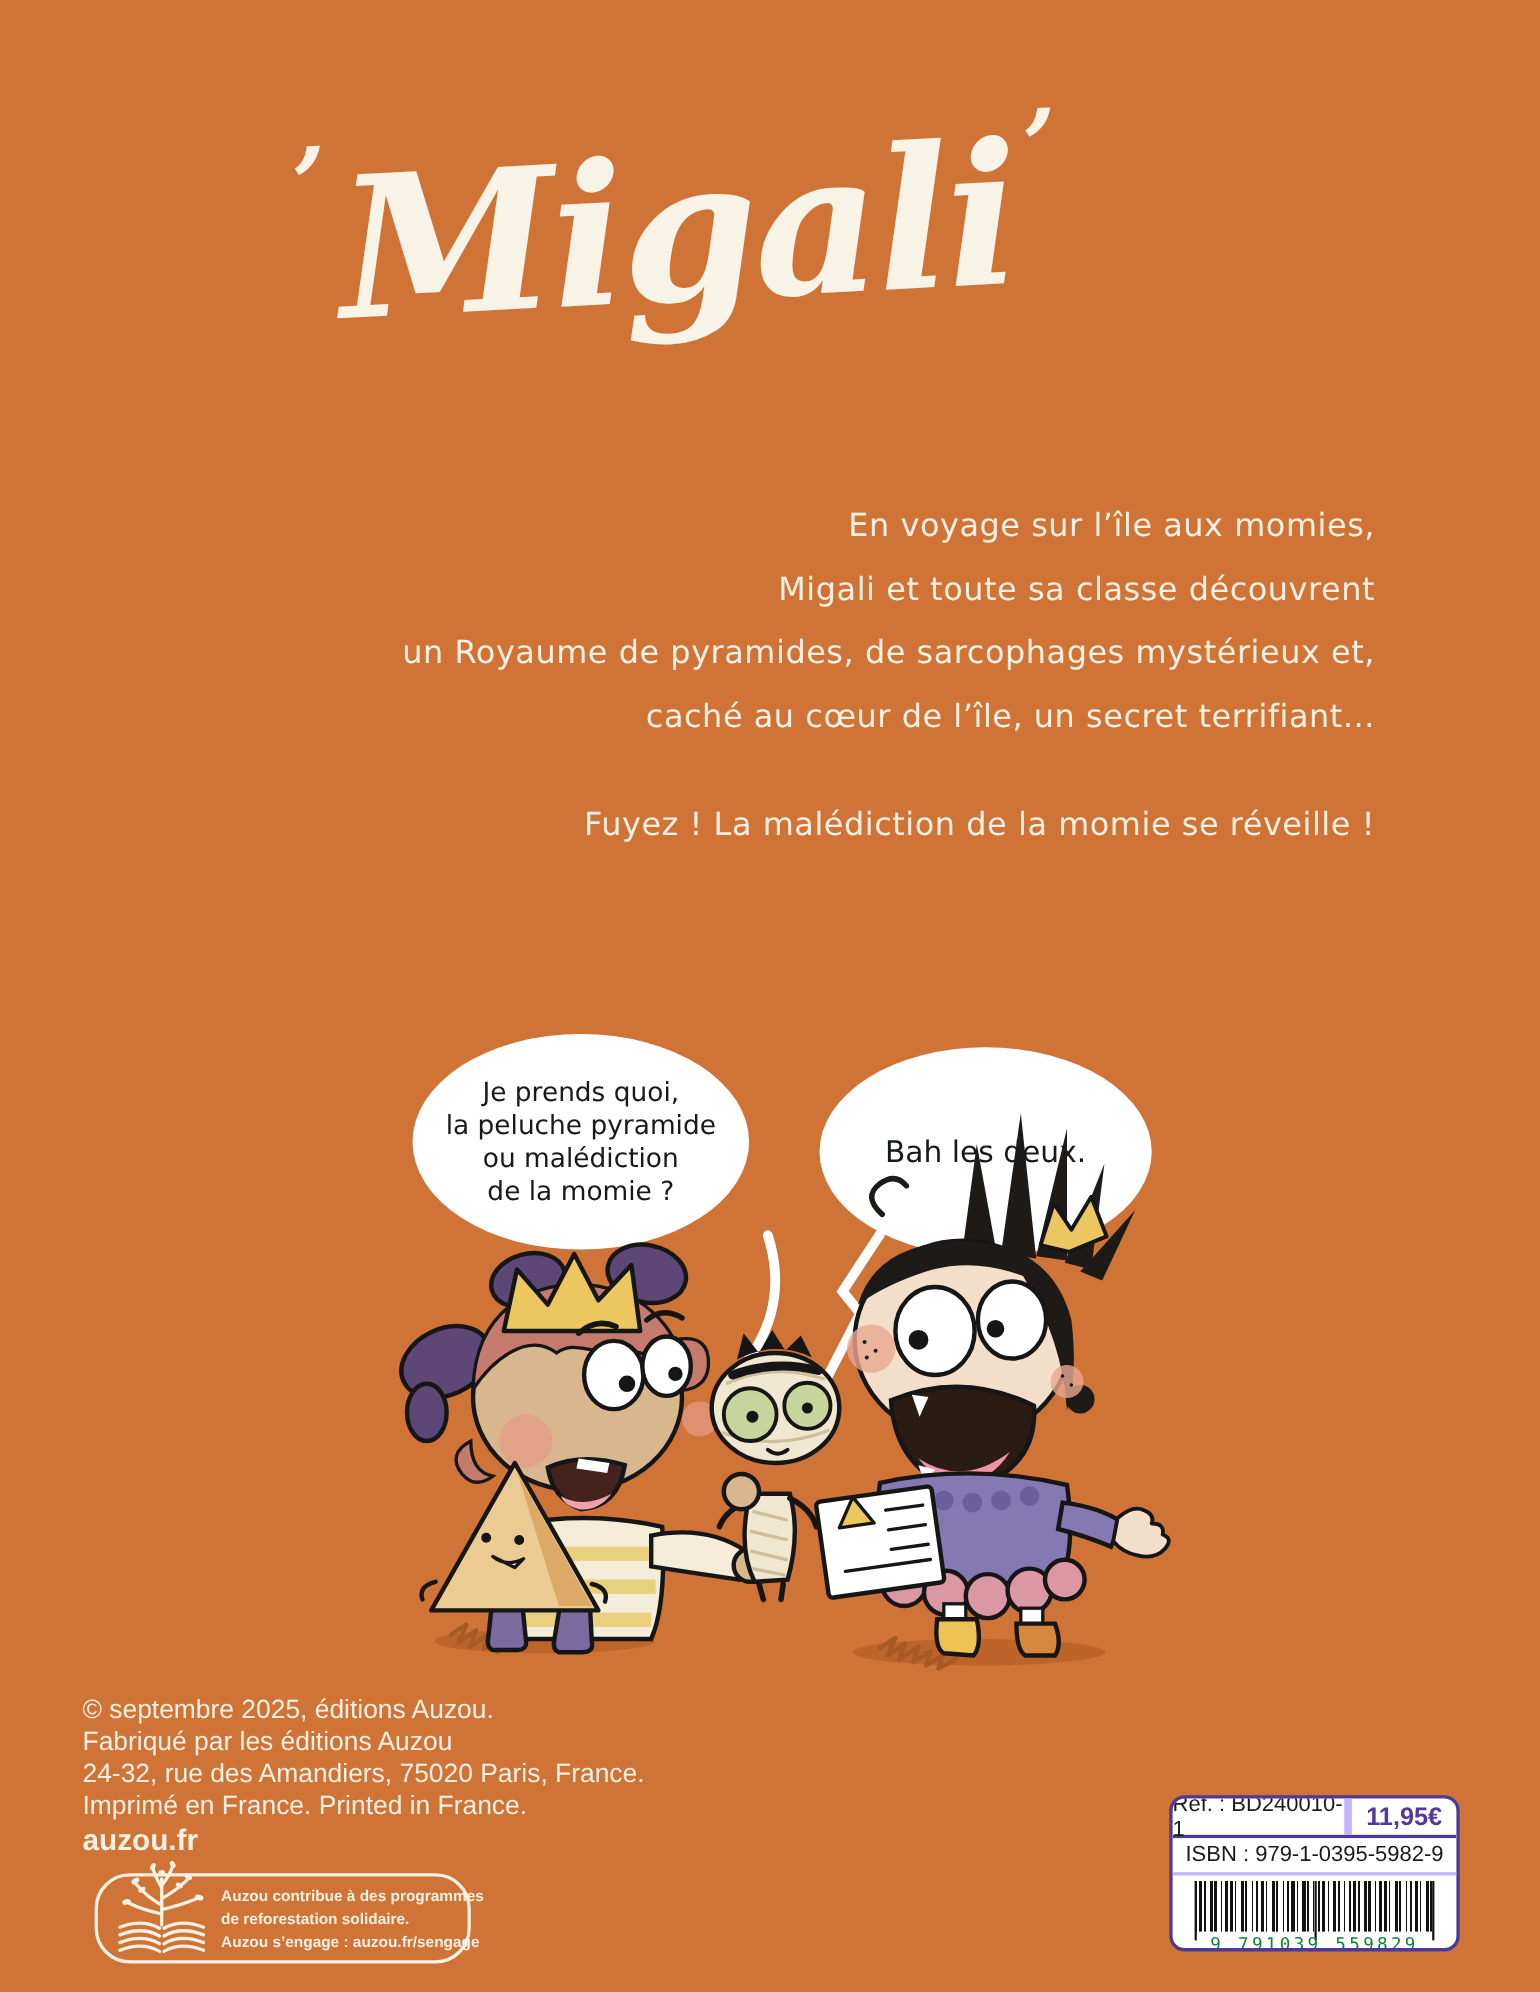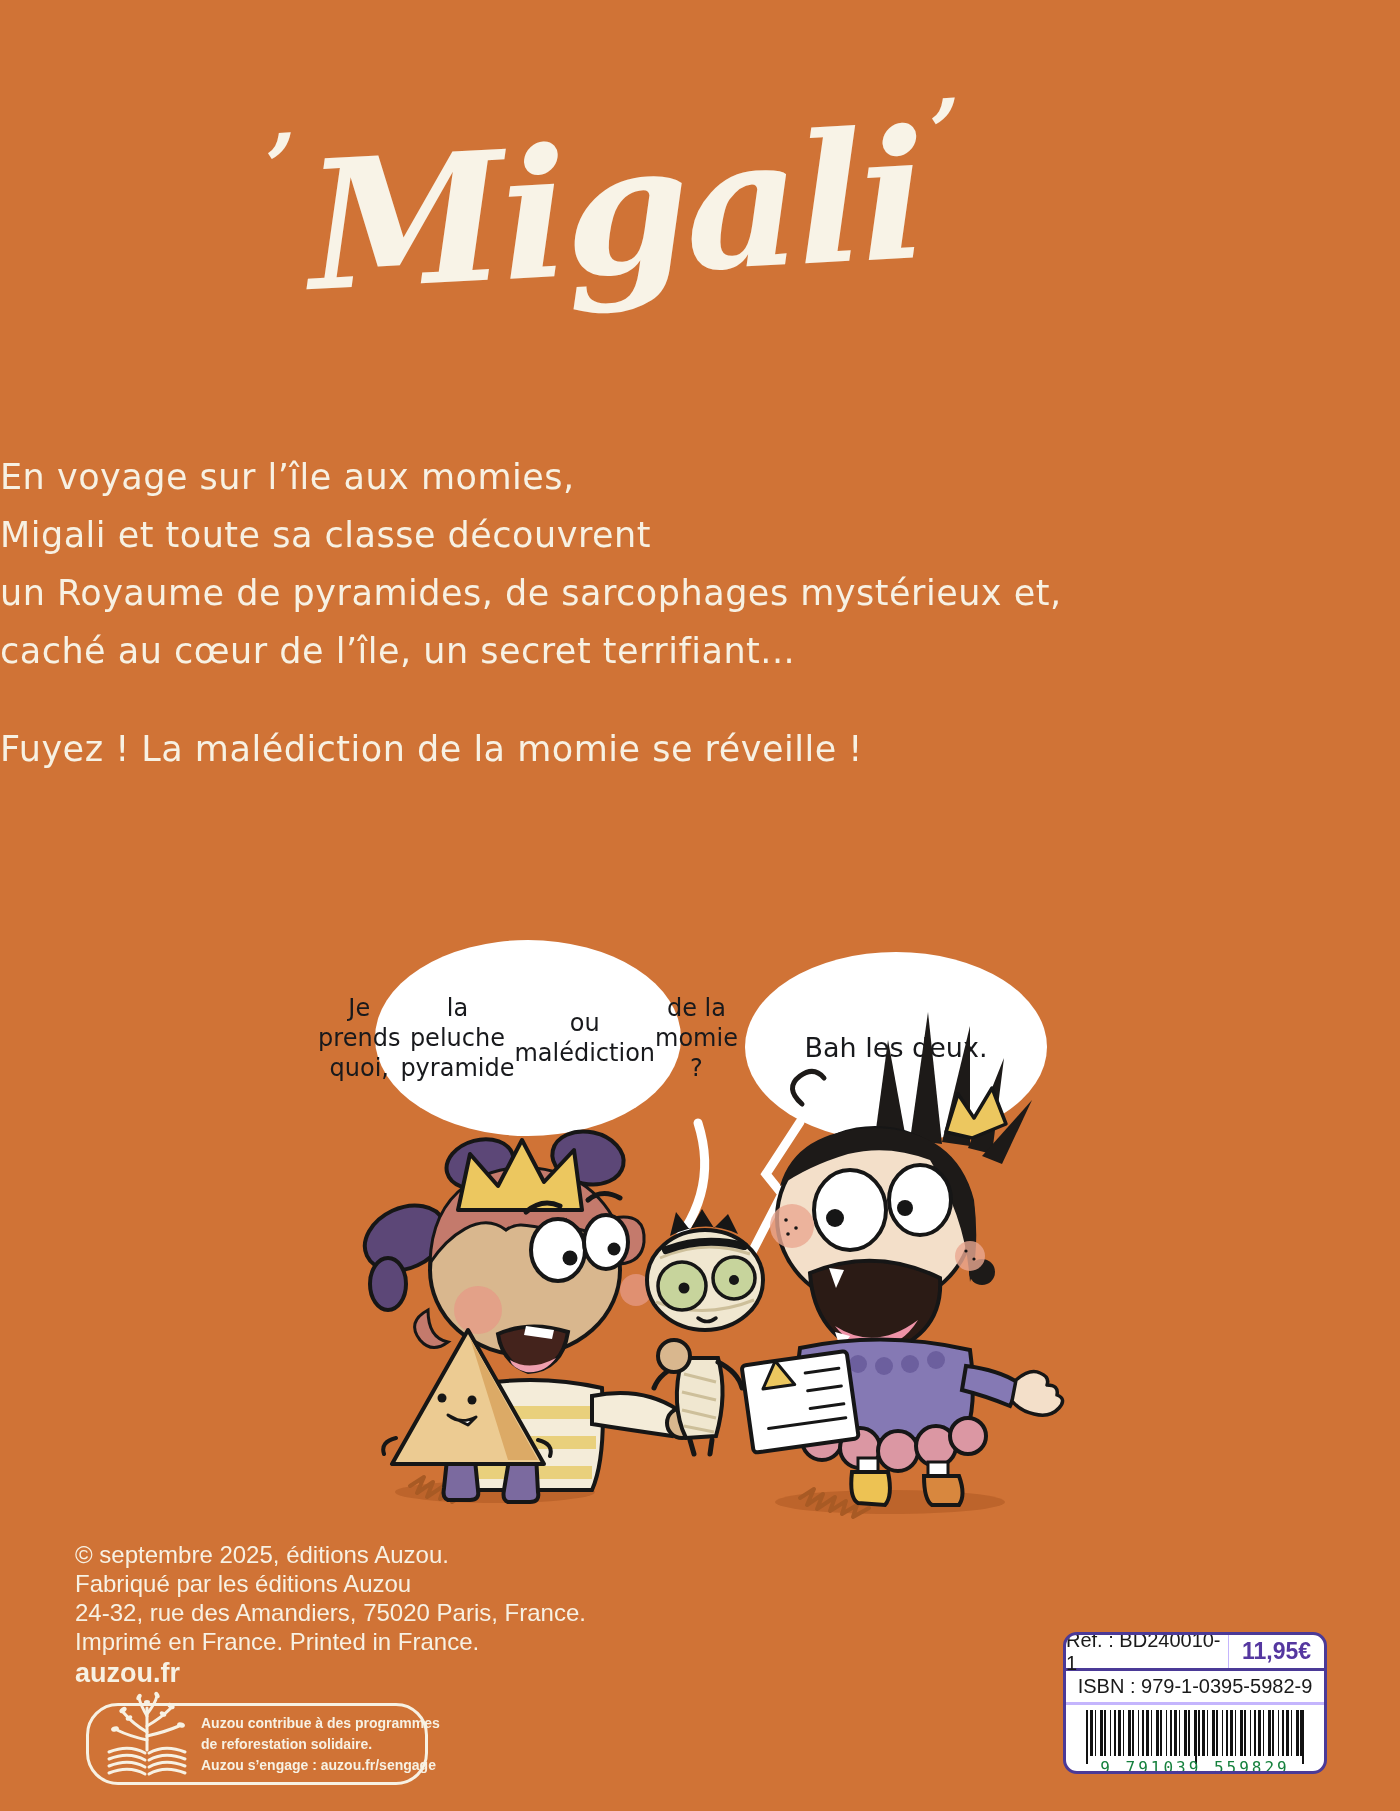--- a/index.html
+++ b/index.html
@@ -12,28 +12,28 @@
   .logo{
     position:absolute;top:96px;left:0;width:1235px;text-align:center;
     color:#f8f3e7;font-family:"DejaVu Serif",serif;font-style:italic;font-weight:700;
     font-size:178px;line-height:230px;transform:rotate(-3deg);letter-spacing:-4px;
   }
   .logo .q{font-size:90px;position:relative;top:-92px;letter-spacing:0;}
   .logo .q.open{margin-right:8px;}
   .logo .q.close{margin-left:10px;}
   
   .blurb{
-    position:absolute;top:448px;left:0;width:1250px;text-align:left;
-    color:#f7f1e3;font-size:35px;line-height:58px;letter-spacing:.5px;
+    position:absolute;top:448px;left:0;width:1250px;text-align:right;
+    color:#f7f1e3;font-size:29px;line-height:58px;letter-spacing:.5px;
   }
   .blurb .tagline{margin-top:40px;}
   
   .bubble{
     position:absolute;background:#ffffff;border-radius:50%;
-    display:flex;flex-direction:row;align-items:center;justify-content:center;
+    display:flex;flex-direction:column;align-items:center;justify-content:center;
     color:#18191c;text-align:center;
   }
   .bubble.left{left:375px;top:940px;width:306px;height:196px;font-size:24px;line-height:30px;}
   .bubble.right{left:745px;top:952px;width:302px;height:190px;font-size:27px;}
   
   .imprint{
     position:absolute;left:75px;top:1540px;color:#f7f1e3;
     font-family:"Liberation Sans",sans-serif;font-size:24px;line-height:29px;
   }
   .website{
@@ -54,21 +54,21 @@
   .retail-box{
     position:absolute;left:1063px;top:1632px;width:264px;height:142px;
     background:#fff;border:3px solid #4b3a97;border-radius:14px;
     box-sizing:border-box;overflow:hidden;
     font-family:"Liberation Sans",sans-serif;color:#1a1a1a;
   }
   .retail-row1{display:flex;height:33px;border-bottom:3px solid #4b3a97;}
   .retail-ref{flex:1;display:flex;align-items:center;justify-content:center;font-size:20px;}
   .retail-price{
     width:95px;display:flex;align-items:center;justify-content:center;
-    border-left:1px solid #c4b5fd;color:#5537a0;font-weight:700;font-size:23px;
+    border-left:7px solid #c4b5fd;color:#5537a0;font-weight:700;font-size:23px;
   }
   .retail-isbn{height:31px;display:flex;align-items:center;justify-content:center;
     border-bottom:3px solid #c4b5fd;font-size:20px;}
   .barcode-wrap{position:relative;width:218px;margin:5px auto 0;}
   .bars{
     height:46px;
     background:repeating-linear-gradient(90deg,
       #121212 0 2px,#fff 2px 4px,
       #121212 4px 7px,#fff 7px 9px,
       #121212 9px 10px,#fff 10px 14px,

